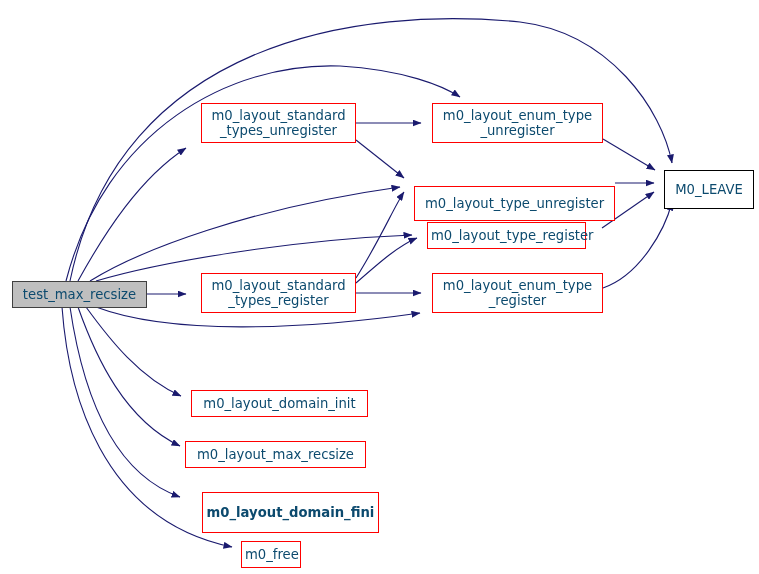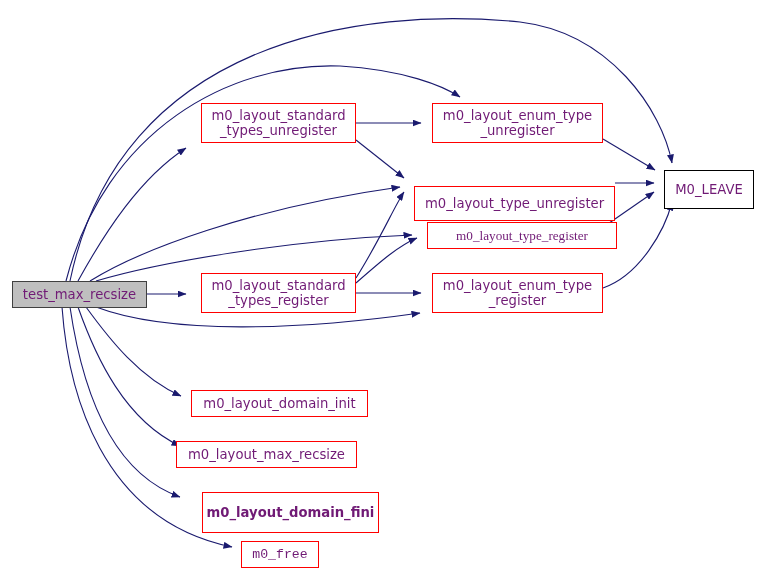--- a/index.html
+++ b/index.html
@@ -28,21 +28,21 @@
     position: absolute;
     box-sizing: border-box;
     display: flex;
     align-items: center;
     justify-content: center;
     text-align: center;
     background: #ffffff;
     border: 1px solid #ff0000;
     font-size: 13.2px;
     line-height: 15.5px;
-    color: #701a75;
+    color: #0c4a6e;
     white-space: pre-line;
     letter-spacing: 0px;
   }
   .gnode.root {
     background: #bfbfbf;
     border: 1px solid #404040;
   }
   .gnode.plain {
     background: #ffffff;
     border: 1px solid #000000;
@@ -87,24 +87,24 @@
         <path d="M 603,288 C 640,275 665,230 672,202" fill="none" stroke="#1a1a6e" stroke-width="1.1" marker-end="url(#arrowhead)"></path>
       </g>
   </svg>
   <div id="nodes-layer">
       <div class="gnode root" style="left: 5px; top: 281px; width: 135px; height: 27px; margin-left: 7px;"><span class="label">test_max_recsize</span></div>
       <div class="gnode" style="left: 201px; top: 103px; width: 155px; height: 40px;"><span class="label">m0_layout_standard
 _types_unregister</span></div>
       <div class="gnode" style="left: 432px; top: 103px; width: 171px; height: 40px;"><span class="label">m0_layout_enum_type
 _unregister</span></div>
       <div class="gnode" style="left: 414px; top: 186px; width: 201px; height: 35px;"><span class="label">m0_layout_type_unregister</span></div>
-      <div class="gnode" style="left: 427px; top: 222px; width: 190px; height: 27px; font-family: Liberation Serif, serif;"><span class="label">m0_layout_type_register</span></div>
+      <div class="gnode" style="left: 427px; top: 222px; width: 159px; height: 27px;"><span class="label">m0_layout_type_register</span></div>
       <div class="gnode" style="left: 201px; top: 273px; width: 155px; height: 40px;"><span class="label">m0_layout_standard
 _types_register</span></div>
       <div class="gnode" style="left: 432px; top: 273px; width: 171px; height: 40px;"><span class="label">m0_layout_enum_type
 _register</span></div>
       <div class="gnode plain" style="left: 664px; top: 170px; width: 90px; height: 39px;"><span class="label">M0_LEAVE</span></div>
       <div class="gnode" style="left: 191px; top: 390px; width: 177px; height: 27px;"><span class="label">m0_layout_domain_init</span></div>
-      <div class="gnode" style="left: 176px; top: 441px; width: 181px; height: 27px;"><span class="label">m0_layout_max_recsize</span></div>
+      <div class="gnode" style="left: 185px; top: 441px; width: 181px; height: 27px;"><span class="label">m0_layout_max_recsize</span></div>
       <div class="gnode" style="left: 202px; top: 492px; width: 177px; height: 41px; font-weight: bold;"><span class="label">m0_layout_domain_fini</span></div>
-      <div class="gnode" style="left: 241px; top: 541px; width: 78px; height: 27px; font-family: Liberation Mono, monospace;"><span class="label">m0_free</span></div>
+      <div class="gnode" style="left: 241px; top: 541px; width: 60px; height: 27px;"><span class="label">m0_free</span></div>
     </div>
 </div>
 
 </body></html>

